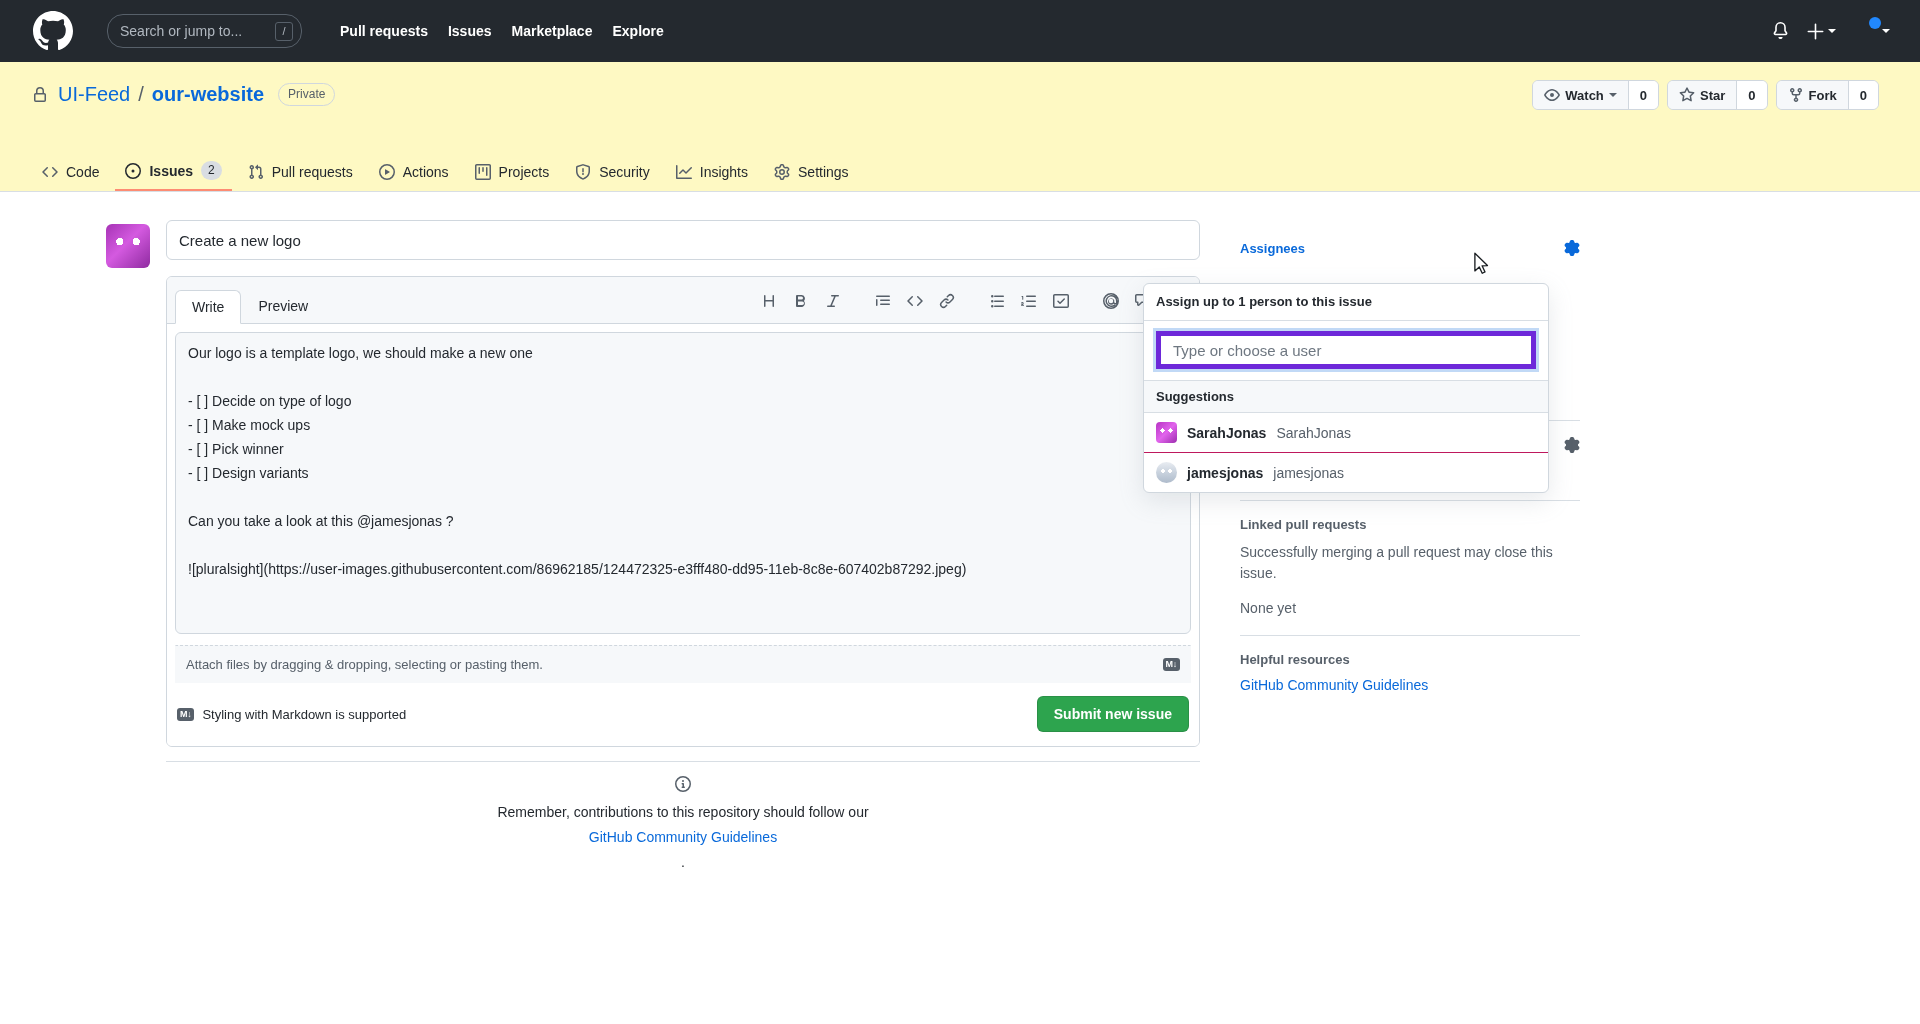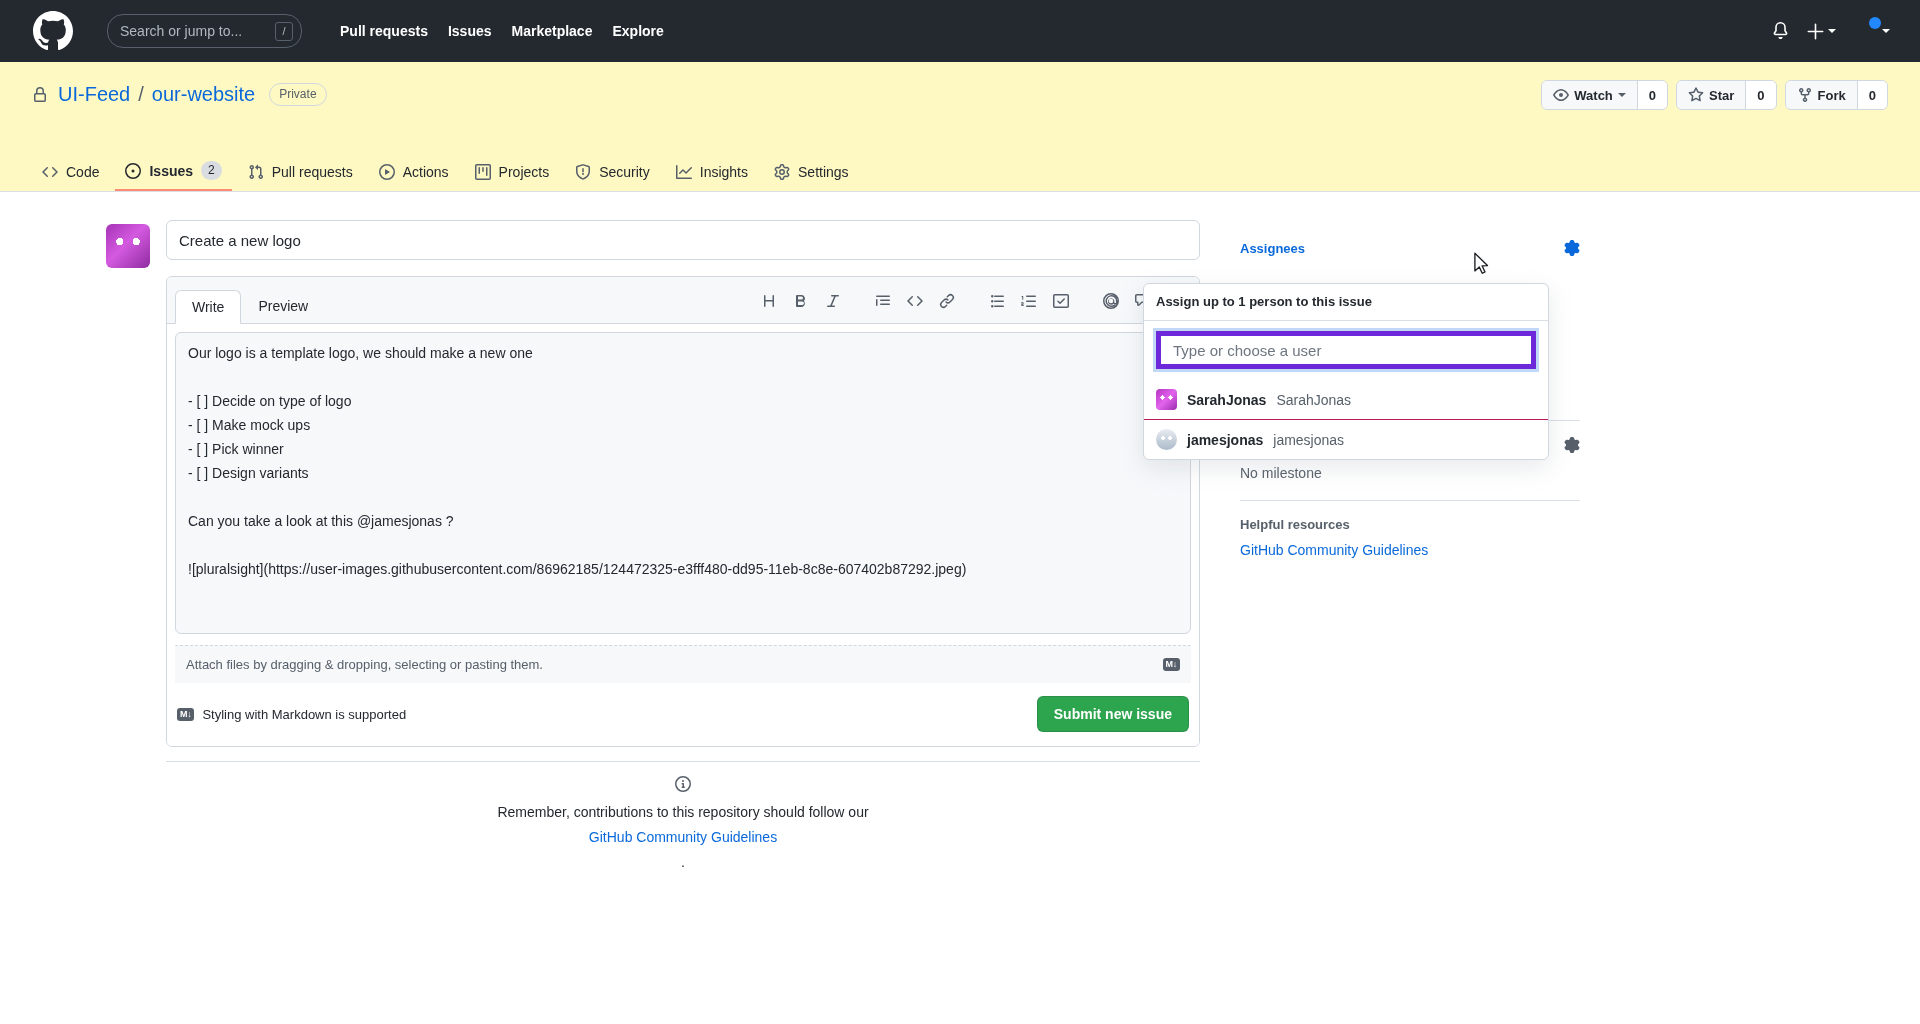--- a/index.html
+++ b/index.html
@@ -88,30 +88,30 @@
     height: 130px;
     position: relative;
   }
   .repo-title-row { display: flex; align-items: center; gap: 8px; height: 33px; }
   .lock-icon { width: 16px; height: 16px; margin-right: 2px; }
   .repo-owner {
     color: #0969da; font-size: 20px; text-decoration: none;
   }
   .repo-sep { color: #57606a; font-size: 20px; }
   .repo-name {
-    color: #0969da; font-size: 20px; font-weight: normal; text-decoration: none;
+    color: #0969da; font-size: 20px; font-weight: bold; text-decoration: none;
   }
   .private-badge {
     border: 1px solid #d0d7de; border-radius: 2em;
     font-size: 12px; color: #57606a;
     padding: 1px 9px 2px; line-height: 18px;
     margin-left: 6px;
   }
   .repo-actions {
-    position: absolute; right: 32px; top: 18px;
+    position: absolute; right: 41px; top: 18px;
     display: flex; align-items: center; gap: 8px;
   }
   .btn-group {
     display: flex; align-items: stretch;
     border: 1px solid #d0d7de; border-radius: 6px;
     background: #f6f8fa; overflow: hidden;
     height: 30px;
   }
   .btn-group .btn-main {
     display: flex; align-items: center; gap: 5px;
@@ -610,35 +610,43 @@
         <span>Milestone</span>
         <span class="gear">
           <svg viewBox="0 0 16 16" width="16" height="16" fill="#57606a">
               <path d="M8 0a8.2 8.2 0 0 1 .701.031C9.444.095 9.99.645 10.16 1.29l.288 1.107c.018.066.079.158.212.224.231.114.454.243.668.386.123.082.233.09.299.071l1.103-.303c.644-.176 1.392.021 1.82.63.27.385.506.792.704 1.218.315.675.111 1.422-.364 1.891l-.814.806c-.049.048-.098.147-.088.294.016.257.016.515 0 .772-.01.147.039.246.088.294l.814.806c.475.469.679 1.216.364 1.891a7.977 7.977 0 0 1-.704 1.217c-.428.61-1.176.807-1.82.63l-1.103-.303c-.066-.018-.176-.011-.299.071a4.909 4.909 0 0 1-.668.386c-.133.066-.194.158-.212.224l-.288 1.107c-.17.645-.716 1.195-1.459 1.259a8.147 8.147 0 0 1-1.402 0c-.743-.064-1.289-.614-1.459-1.259l-.288-1.107c-.018-.066-.079-.158-.212-.224a4.911 4.911 0 0 1-.668-.386c-.123-.082-.233-.09-.299-.071l-1.103.303c-.644.176-1.392-.021-1.82-.63a8.12 8.12 0 0 1-.704-1.218c-.315-.675-.111-1.422.363-1.891l.815-.806c.05-.048.098-.147.088-.294a6.214 6.214 0 0 1 0-.772c.01-.147-.038-.246-.088-.294l-.815-.806C.635 6.045.431 5.298.746 4.623a7.92 7.92 0 0 1 .704-1.217c.428-.61 1.176-.807 1.82-.63l1.103.303c.066.018.176.011.299-.071.214-.143.437-.272.668-.386.133-.066.194-.158.212-.224L5.84 1.29C6.01.645 6.556.095 7.299.03 7.53.01 7.764 0 8 0zM11 8a3 3 0 1 1-6 0 3 3 0 0 1 6 0zM9.5 8a1.5 1.5 0 1 0-3.001.001A1.5 1.5 0 0 0 9.5 8z"></path>
             </svg>
         </span>
       </div>
       <div class="sb-text">No milestone</div>
     </div>
 
+    <div class="sb-section">
+      <div class="sb-head">
+        <span>Linked pull requests</span>
+      </div>
+      <div class="sb-text">Successfully merging a pull request may close this issue.</div>
+      <div class="sb-text">None yet</div>
+    </div>
 
     <div class="sb-section">
       <div class="sb-head">
         <span>Helpful resources</span>
       </div>
       <a class="sb-link" href="#">GitHub Community Guidelines</a>
     </div>
   </div>
 </div>
 
 <div class="assign-pop">
   <div class="pop-header">Assign up to 1 person to this issue</div>
   <div class="pop-filter">
     <input class="pop-input" type="text" placeholder="Type or choose a user" style="">
   </div>
+  <div class="pop-subhead">Suggestions</div>
 
   <div class="pop-item">
     <span class="pop-av sarah"></span>
     <span class="pop-name">SarahJonas</span>
     <span class="pop-login">SarahJonas</span>
   </div>
   <div class="pop-item">
     <span class="pop-av james"></span>
     <span class="pop-name">jamesjonas</span>
     <span class="pop-login">jamesjonas</span>

